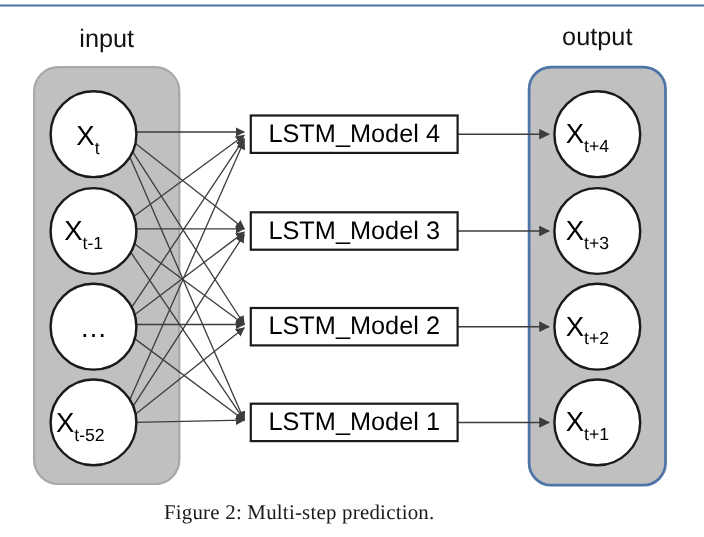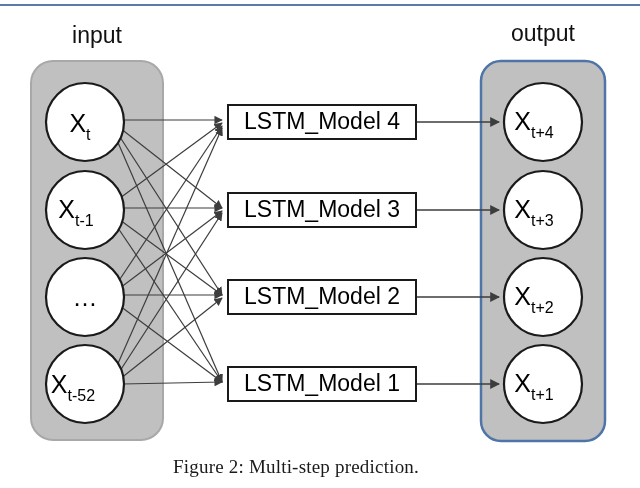--- a/index.html
+++ b/index.html
@@ -60,21 +60,20 @@
   .caption {
     position: absolute;
     left: 0;
     top: 452px;
     width: 544px;
     text-align: center;
     font-family: "Liberation Serif", serif;
     font-size: 19px;
     color: #1a1a1a;
     letter-spacing: 0.2px;
-    padding-left: 24px;
   }
 </style>
 </head>
 <body>
 
 <div id="figure-root">
 
   <div class="top-rule"></div>
 
   <svg class="diagram" viewBox="0 0 640 488">

